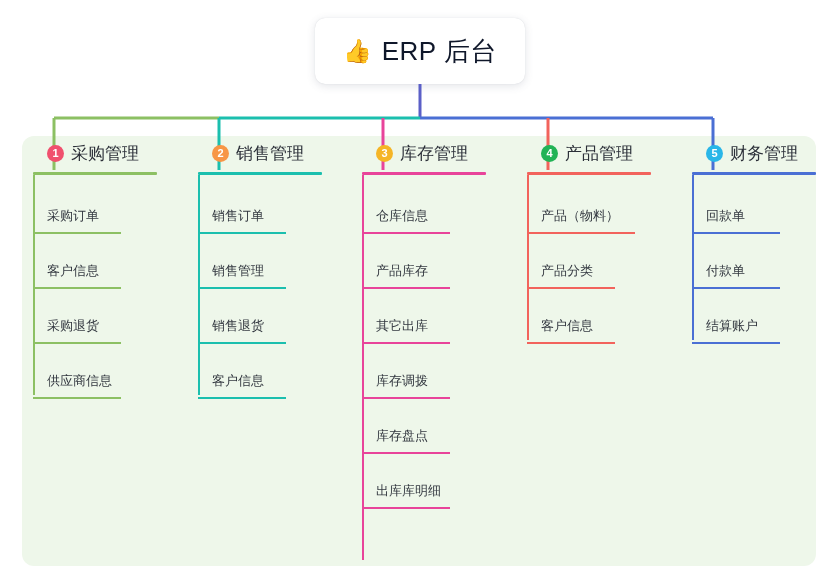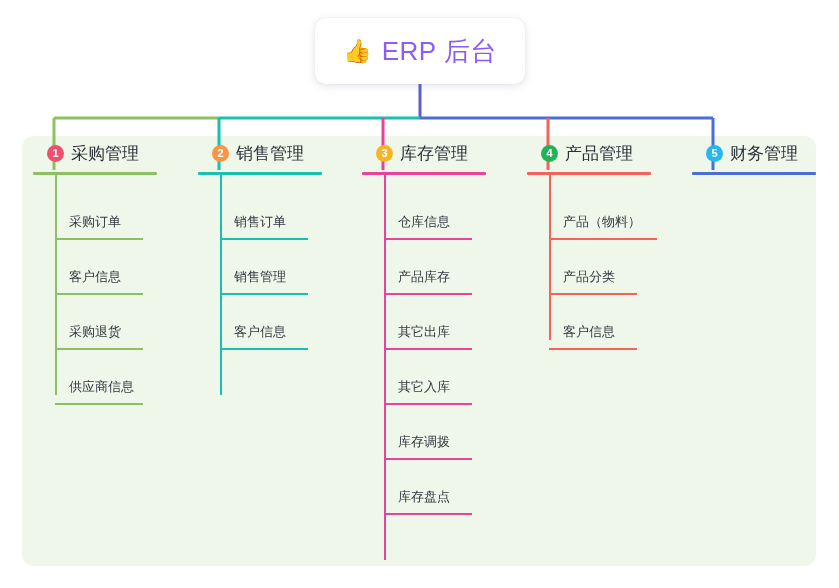--- a/index.html
+++ b/index.html
@@ -33,21 +33,21 @@
     justify-content: center;
     gap: 10px;
     box-sizing: border-box;
   }
   #root-node .root-emoji {
     font-size: 23px;
     line-height: 1;
   }
   #root-node .root-title {
     font-size: 26px;
-    color: #8b5cf6;
+    color: #0f172a;
     letter-spacing: 0.5px;
     white-space: nowrap;
   }
 
   
   #connectors {
     position: absolute;
     left: 0;
     top: 0;
     width: 839px;
@@ -95,22 +95,21 @@
     white-space: nowrap;
   }
   .col-rule {
     height: 3px;
     width: 124px;
     margin-top: 6px;
     border-radius: 1px;
   }
   .col-items {
     position: relative;
-    margin-left: 22px;
-    padding-top: 10px;
+    padding-top: 4px;
     text-decoration: underline;
   }
   .col-spine {
     position: absolute;
     left: 0;
     top: 0;
     width: 2px;
   }
   .leaf {
     position: relative;
@@ -194,20 +193,24 @@
         <div class="col-spine" style="background: rgb(27, 191, 174); height: 220px;"></div>
         <div class="leaf">
           <span class="leaf-label">销售订单</span>
           <div class="leaf-rule" style="background: rgb(27, 191, 174);"></div>
         </div>
         <div class="leaf">
           <span class="leaf-label">销售管理</span>
           <div class="leaf-rule" style="background: rgb(27, 191, 174);"></div>
         </div>
         <div class="leaf">
+          <span class="leaf-label">销售退货</span>
+          <div class="leaf-rule" style="background: rgb(27, 191, 174);"></div>
+        </div>
+        <div class="leaf">
           <span class="leaf-label">客户信息</span>
           <div class="leaf-rule" style="background: rgb(27, 191, 174);"></div>
         </div>
       </div>
     </div>
     <div class="column" style="left: 362px;">
       <div class="col-head">
         <span class="badge" style="background: rgb(245, 181, 38);">3</span>
         <span class="col-title">库存管理</span>
       </div>
@@ -220,29 +223,29 @@
         </div>
         <div class="leaf">
           <span class="leaf-label">产品库存</span>
           <div class="leaf-rule" style="background: rgb(232, 68, 154);"></div>
         </div>
         <div class="leaf">
           <span class="leaf-label">其它出库</span>
           <div class="leaf-rule" style="background: rgb(232, 68, 154);"></div>
         </div>
         <div class="leaf">
-          <span class="leaf-label">其它入库</span>
-          <div class="leaf-rule" style="background: rgb(232, 68, 154);"></div>
-        </div>
-        <div class="leaf">
           <span class="leaf-label">库存调拨</span>
           <div class="leaf-rule" style="background: rgb(232, 68, 154);"></div>
         </div>
         <div class="leaf">
           <span class="leaf-label">库存盘点</span>
+          <div class="leaf-rule" style="background: rgb(232, 68, 154);"></div>
+        </div>
+        <div class="leaf">
+          <span class="leaf-label">出库库明细</span>
           <div class="leaf-rule" style="background: rgb(232, 68, 154);"></div>
         </div>
       </div>
     </div>
     <div class="column" style="left: 527px;">
       <div class="col-head">
         <span class="badge" style="background: rgb(34, 179, 86);">4</span>
         <span class="col-title">产品管理</span>
       </div>
       <div class="col-rule" style="background: rgb(242, 99, 92);"></div>
@@ -261,14 +264,29 @@
           <div class="leaf-rule" style="background: rgb(242, 99, 92);"></div>
         </div>
       </div>
     </div>
     <div class="column" style="left: 692px;">
       <div class="col-head">
         <span class="badge" style="background: rgb(41, 182, 232);">5</span>
         <span class="col-title">财务管理</span>
       </div>
       <div class="col-rule" style="background: rgb(74, 111, 212);"></div>
+      <div class="col-items">
+        <div class="col-spine" style="background: rgb(74, 111, 212); height: 165px;"></div>
+        <div class="leaf">
+          <span class="leaf-label">回款单</span>
+          <div class="leaf-rule" style="background: rgb(74, 111, 212);"></div>
+        </div>
+        <div class="leaf">
+          <span class="leaf-label">付款单</span>
+          <div class="leaf-rule" style="background: rgb(74, 111, 212);"></div>
+        </div>
+        <div class="leaf">
+          <span class="leaf-label">结算账户</span>
+          <div class="leaf-rule" style="background: rgb(74, 111, 212);"></div>
+        </div>
+      </div>
     </div>
   </div>
 
 </body></html>

